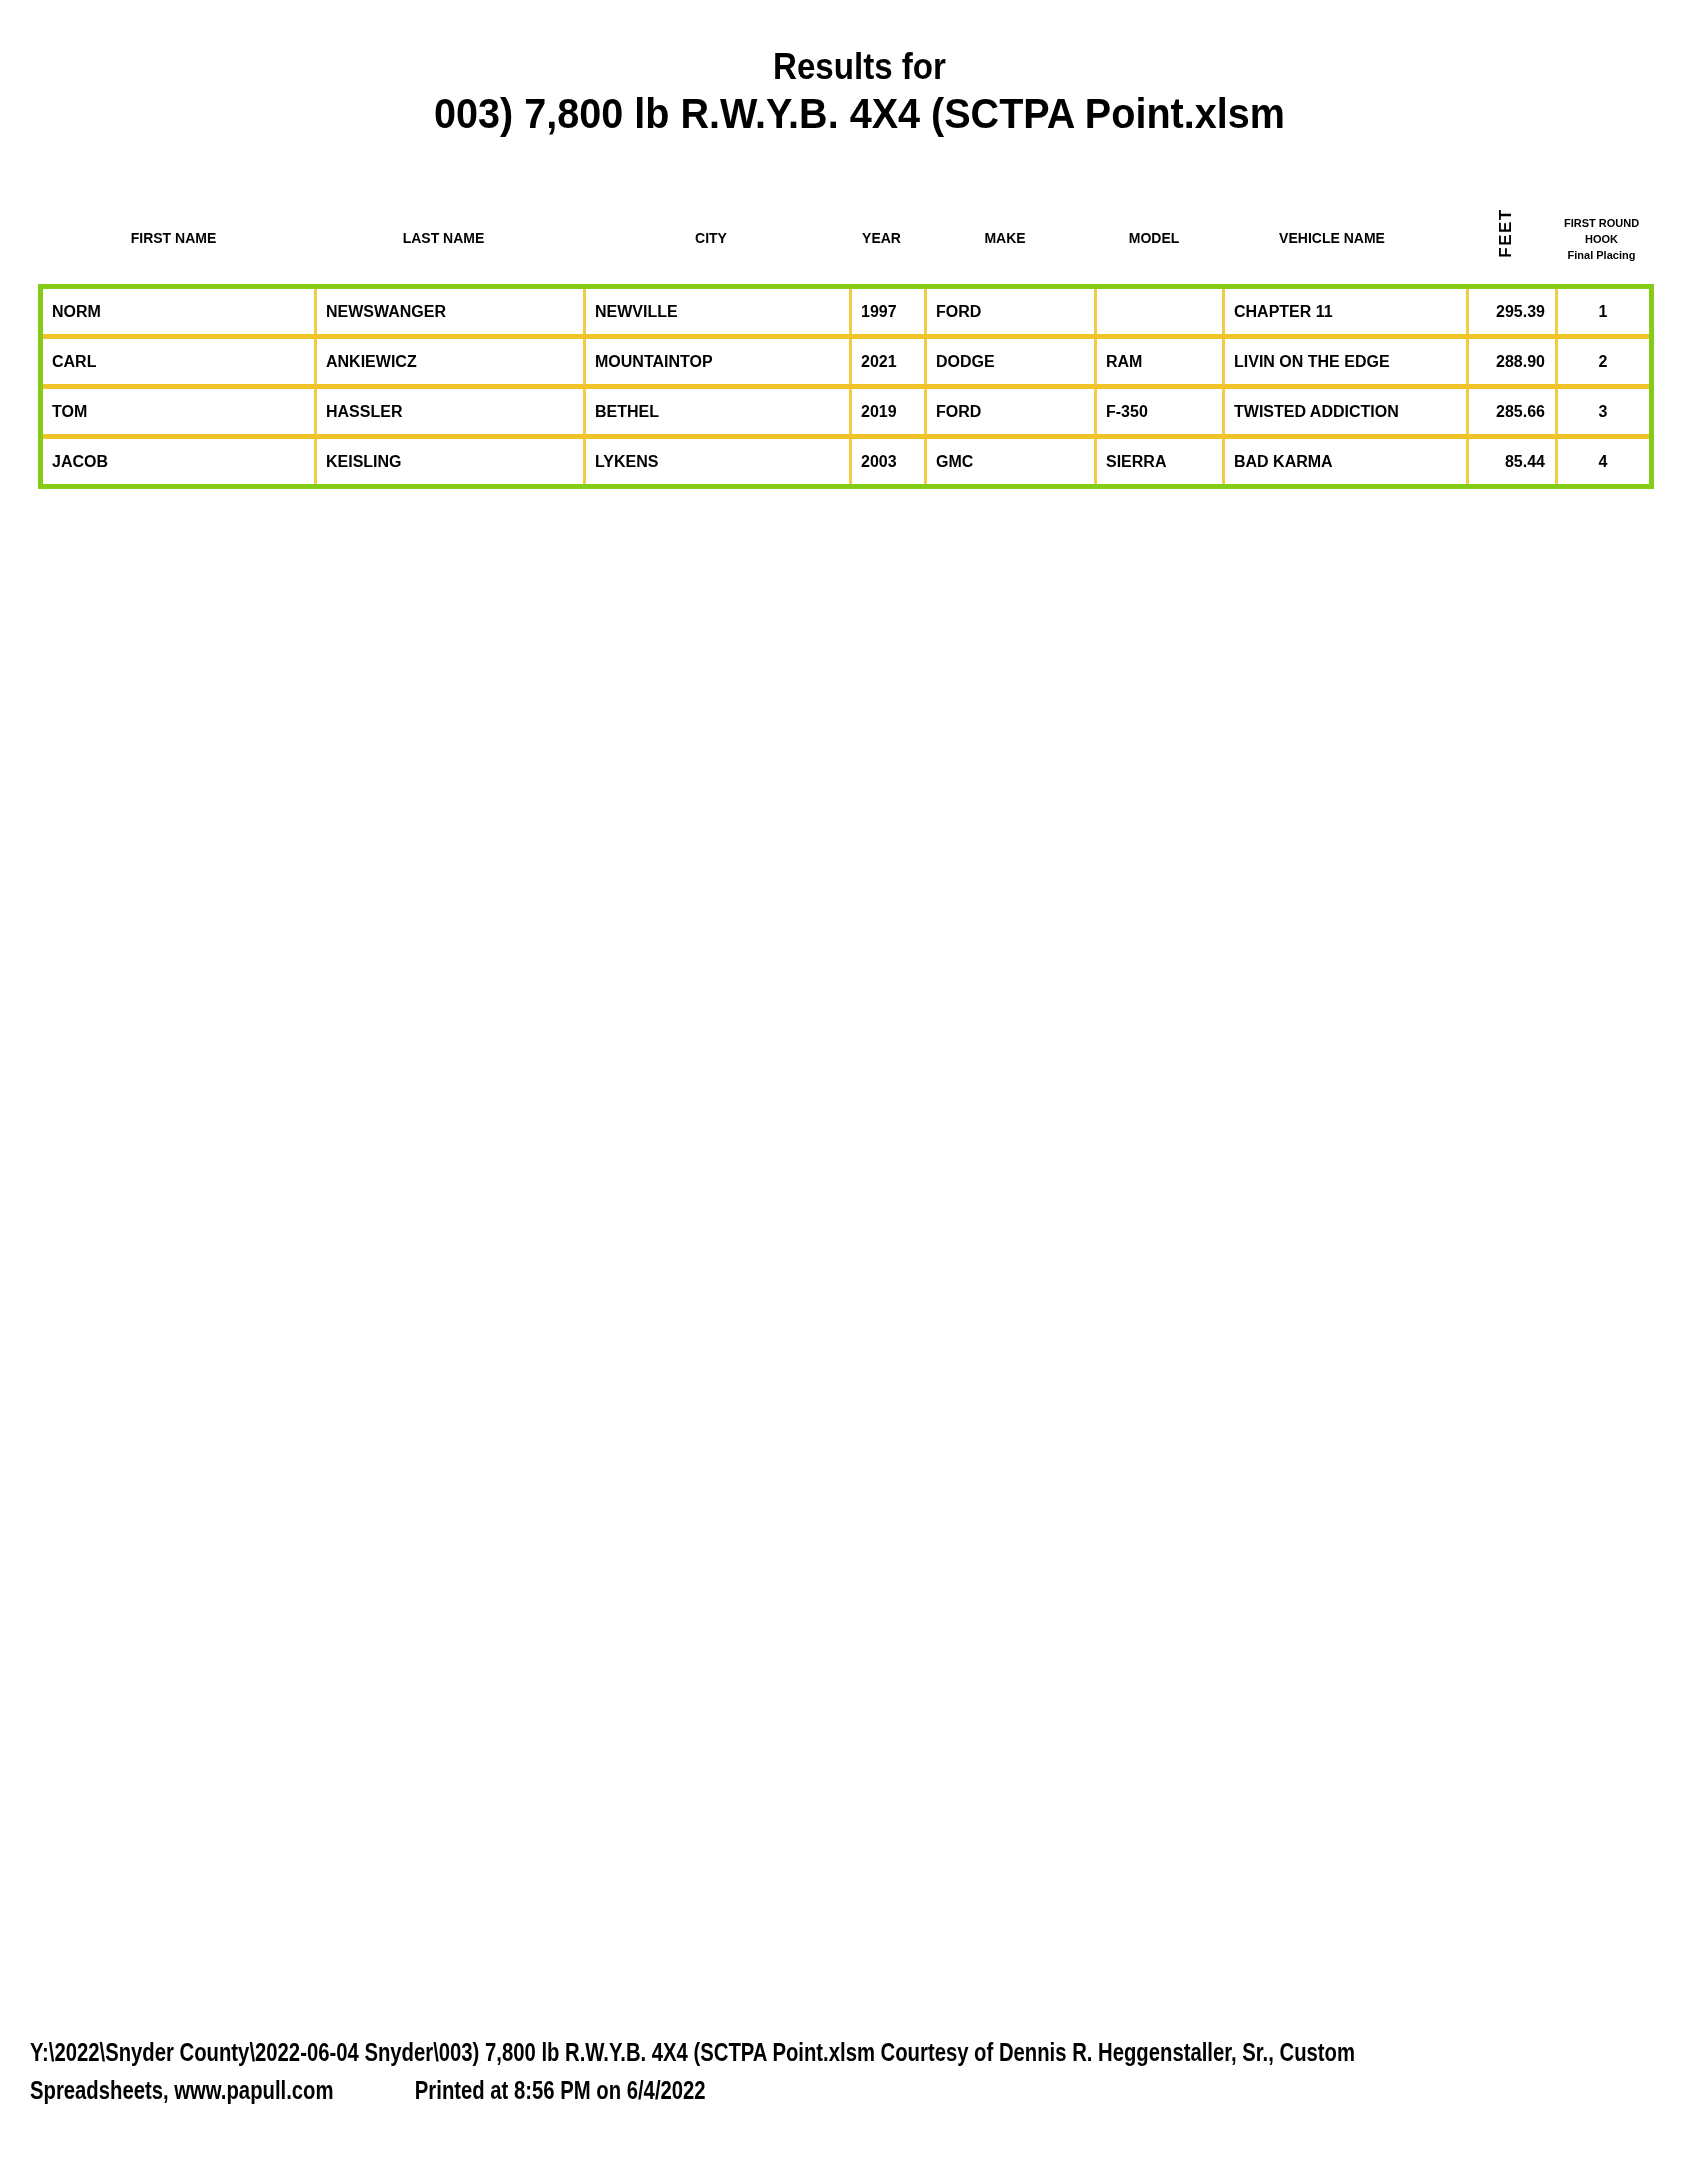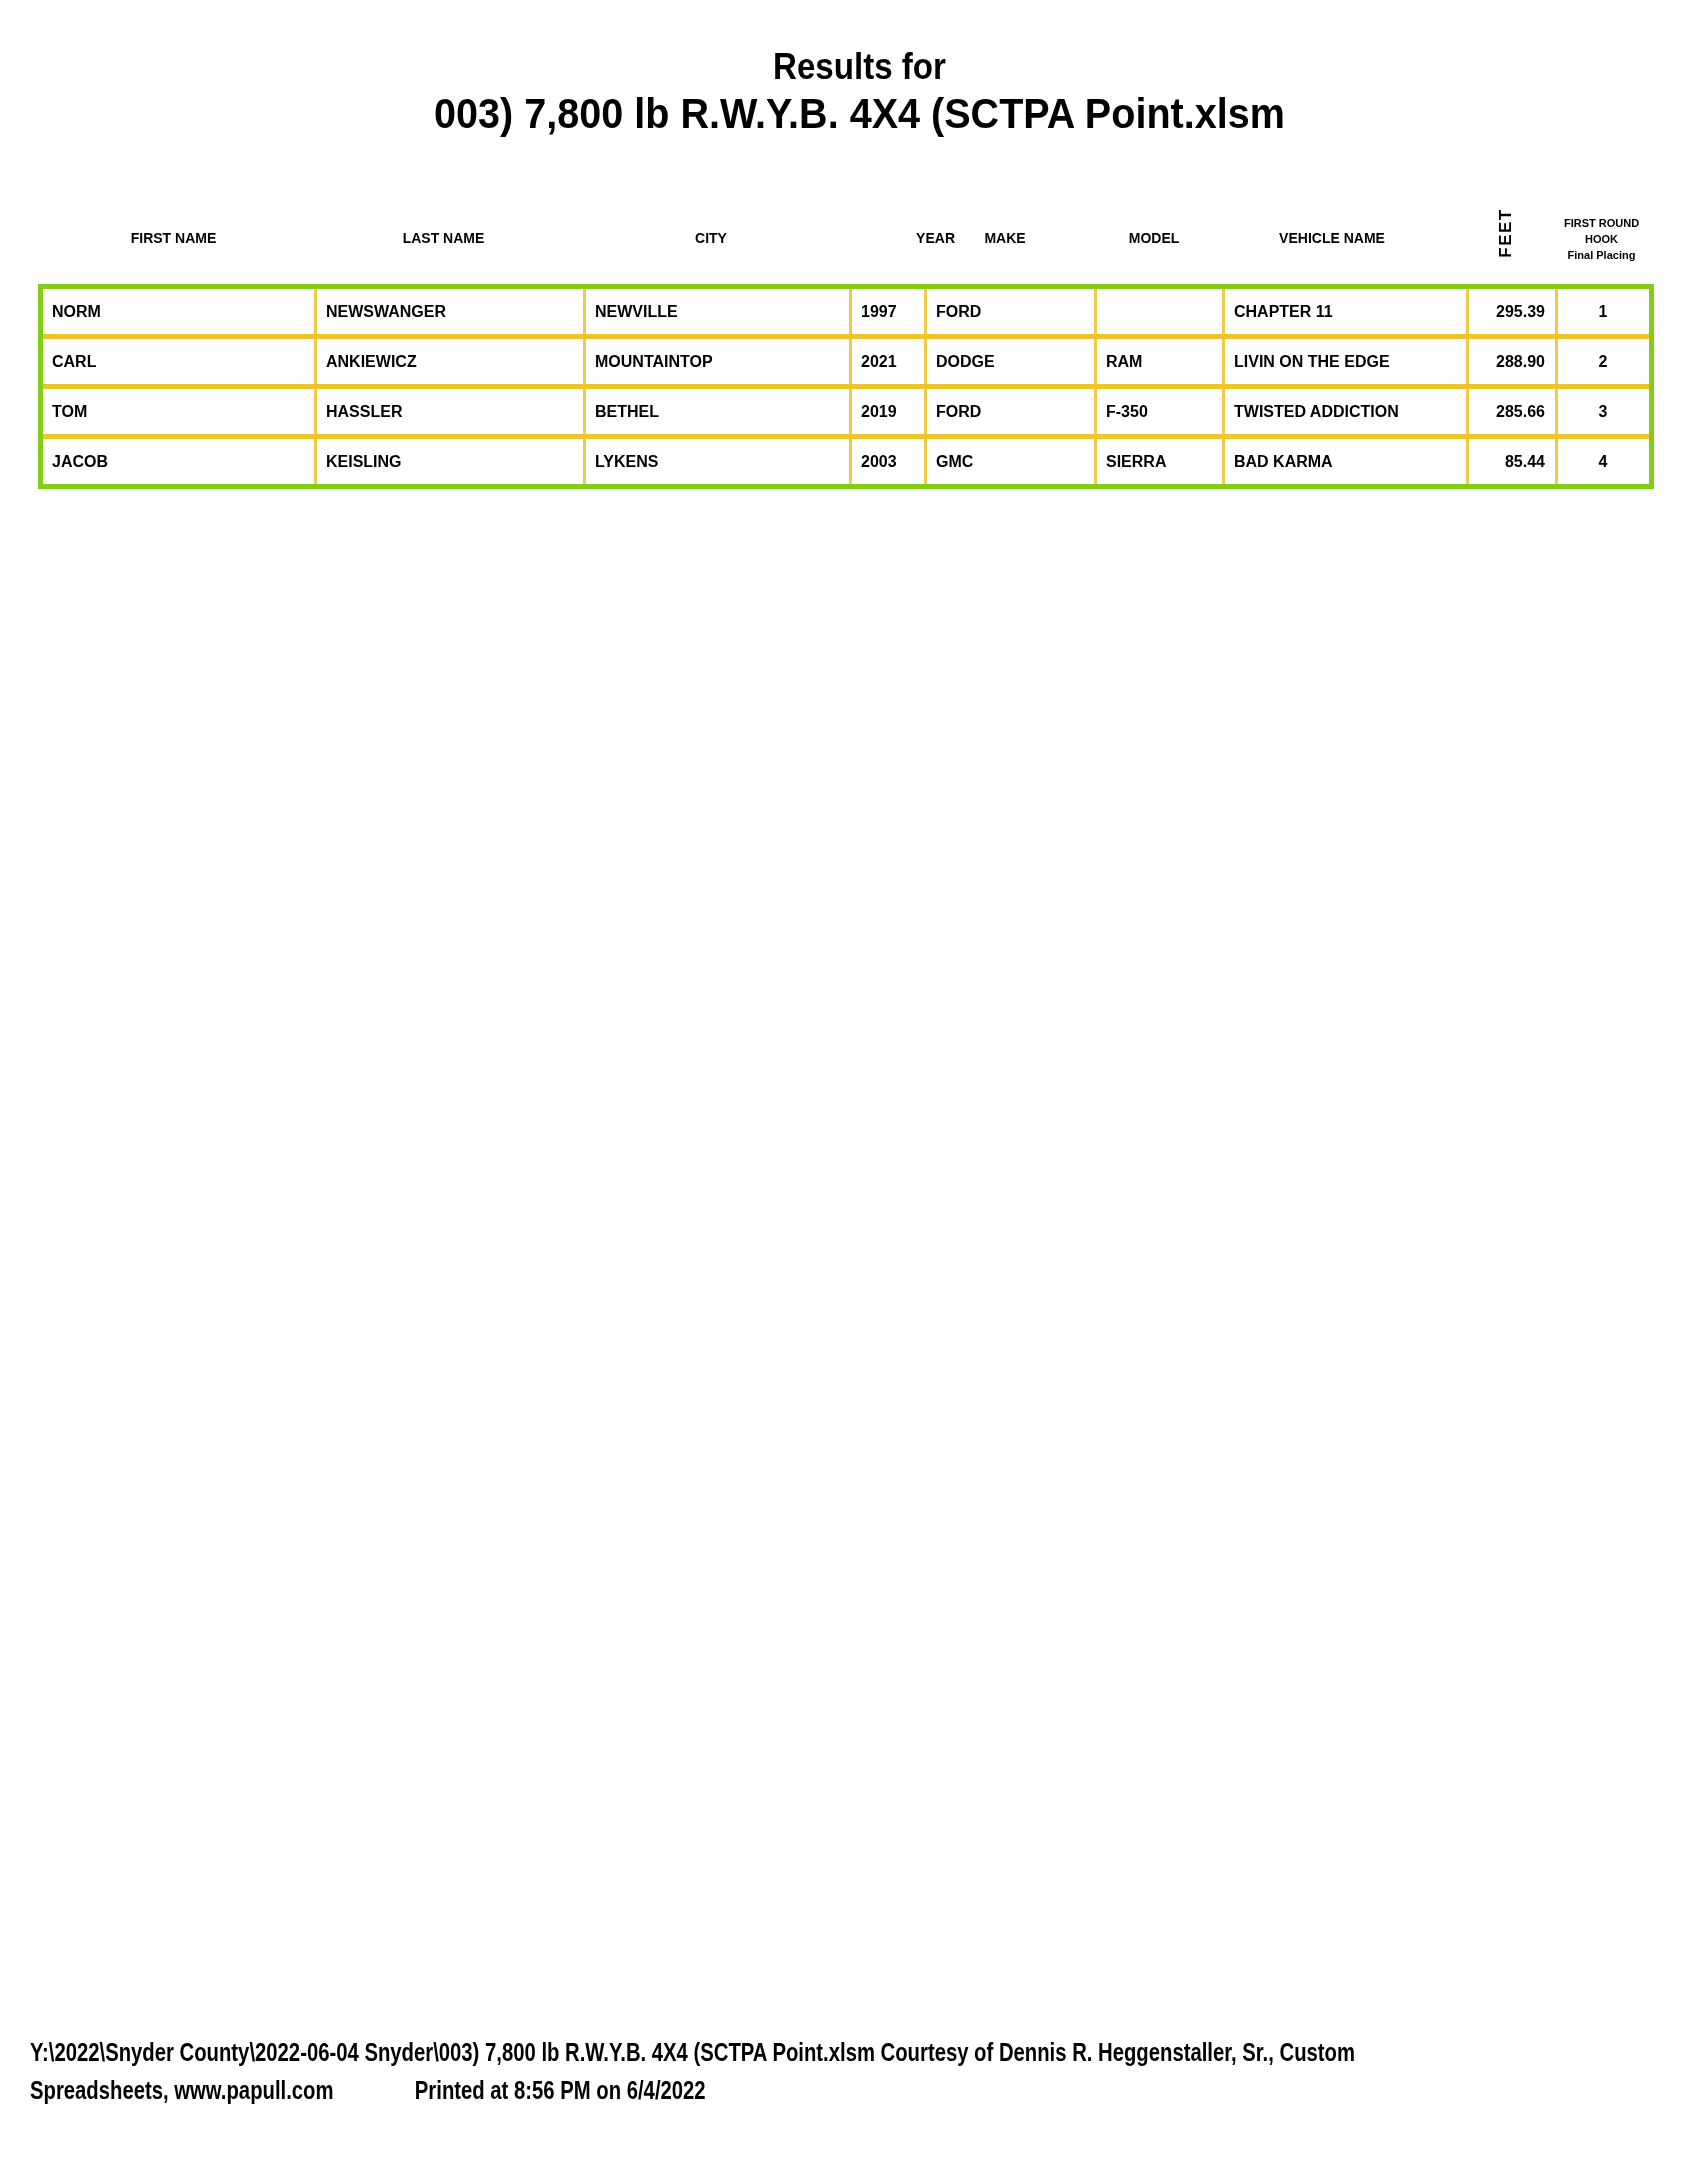--- a/index.html
+++ b/index.html
@@ -17,21 +17,21 @@
     position:absolute; left:38px; top:89px; width:1643px; text-align:center;
     font-size:43px; transform:scaleX(0.92); transform-origin:center;
   }
   
   .colhead {
     position:absolute; top:230px; text-align:center; font-size:14px; white-space:nowrap;
   }
   .ch-first    { left:38px;   width:271px; }
   .ch-last     { left:309px;  width:269px; }
   .ch-city     { left:578px;  width:266px; }
-  .ch-year     { left:880px;  width:75px;text-align:right;  }
+  .ch-year     { left:844px;  width:75px;  }
   .ch-make     { left:920px;  width:170px; }
   .ch-model    { left:1090px; width:128px; }
   .ch-vehicle  { left:1210px; width:244px; }
   .feet-head {
     position:absolute; left:1461px; top:196px; width:89px; height:73px;
     display:flex; align-items:center; justify-content:center;
   }
   .feet-head span {
     transform:rotate(-90deg); font-size:17px; letter-spacing:1.5px; white-space:nowrap;
   }

